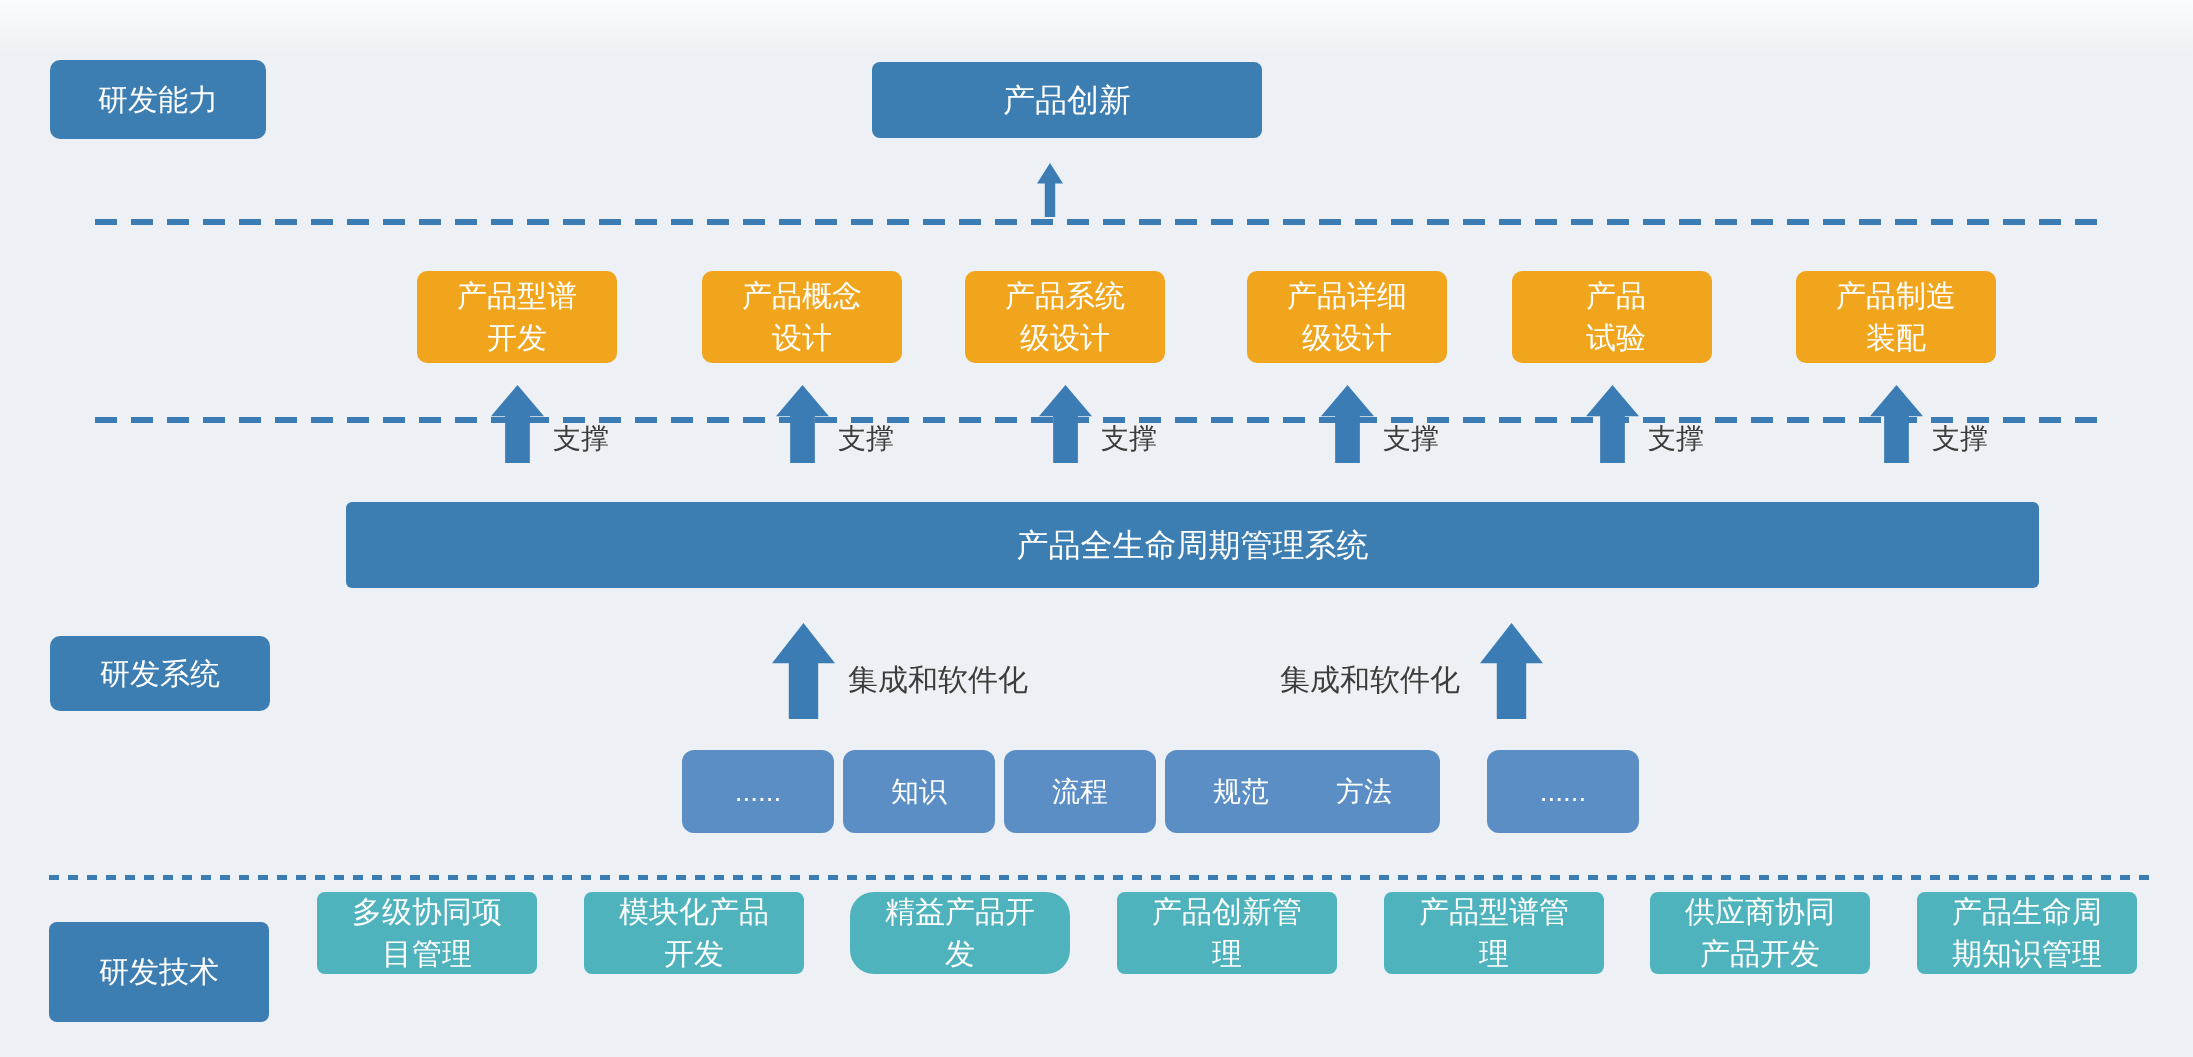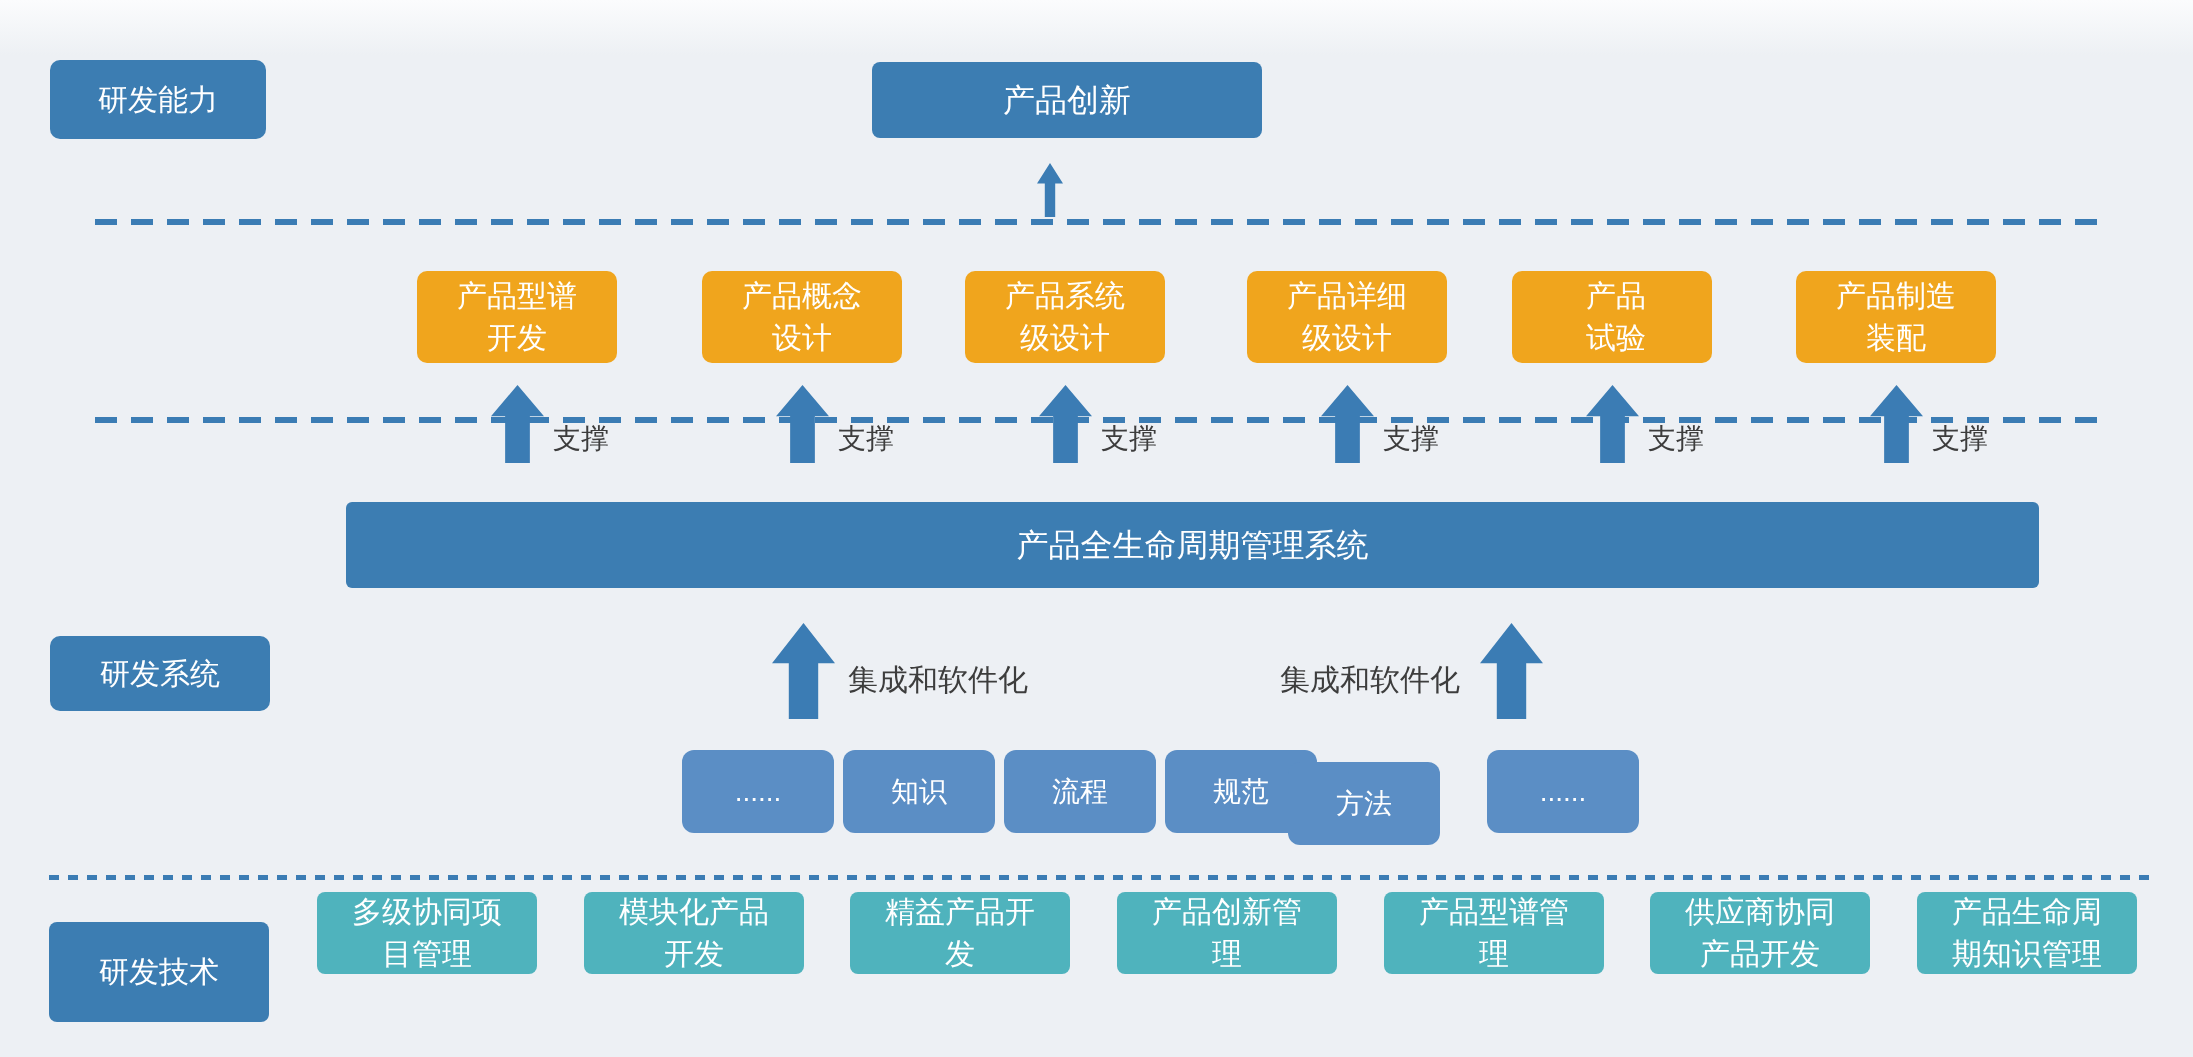--- a/index.html
+++ b/index.html
@@ -57,26 +57,26 @@
   .sys-label{left:50px;top:636px;width:220px;height:75px;}
   .top-arrow{left:1037px;top:163px;width:26px;height:54px;}
   .int-arrow{top:623px;width:63px;height:96px;}
   .int1{left:772px;}.int2{left:1480px;}
   .int-label{position:absolute;top:660px;font-size:30px;color:#3d3d3d;white-space:nowrap;}
   .intl1{left:848px;}.intl2{left:1280px;}
 
   
   .asset{top:750px;width:152px;height:83px;border-radius:12px;}
   .as1{left:682px;}.as2{left:843px;}.as3{left:1004px;}
-  .as4{left:1165px;}.as5{left:1288px;margin-top:12px;}.as6{left:1487px;}
+  .as4{left:1165px;}.as5{left:1288px;}.as6{left:1487px;}
 
   
   .tech-label{left:49px;top:922px;width:220px;height:100px;border-radius:8px;}
   .tech{top:892px;width:220px;height:82px;border-radius:8px;}
-  .t1{left:317px;}.t2{left:584px;}.t3{left:850px;}
+  .t1{left:317px;}.t2{left:584px;}.t3{left:850px;border-radius:24px;}
   .t4{left:1117px;}.t5{left:1384px;}.t6{left:1650px;}.t7{left:1917px;}
 </style>
 </head>
 <body>
 
 <div id="canvas">
 
   <div class="box dark f30 cap-box">研发能力</div>
   <div class="box dark f32 innov-box">产品创新</div>
 

